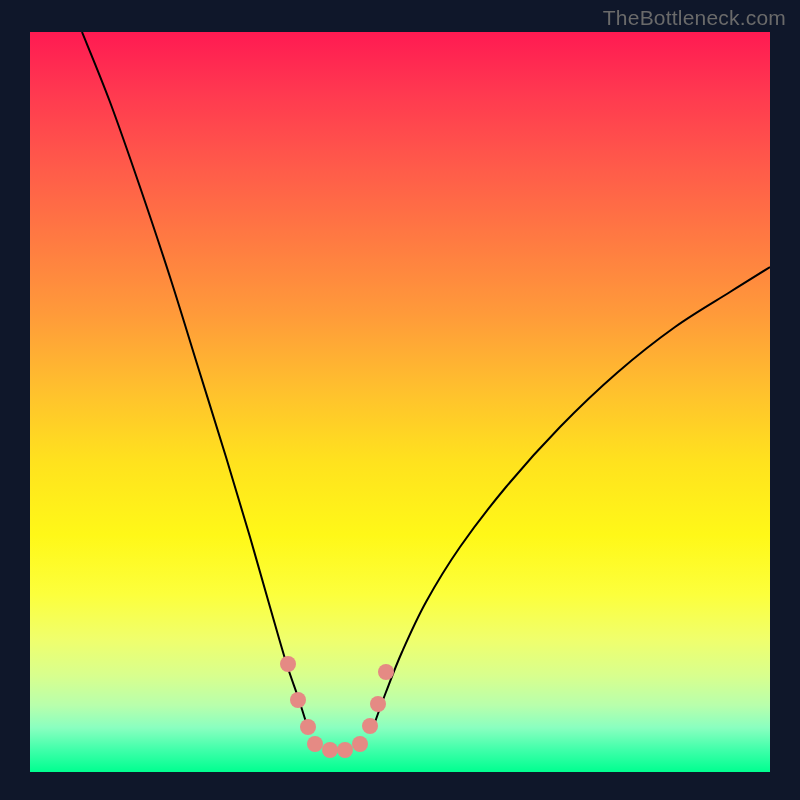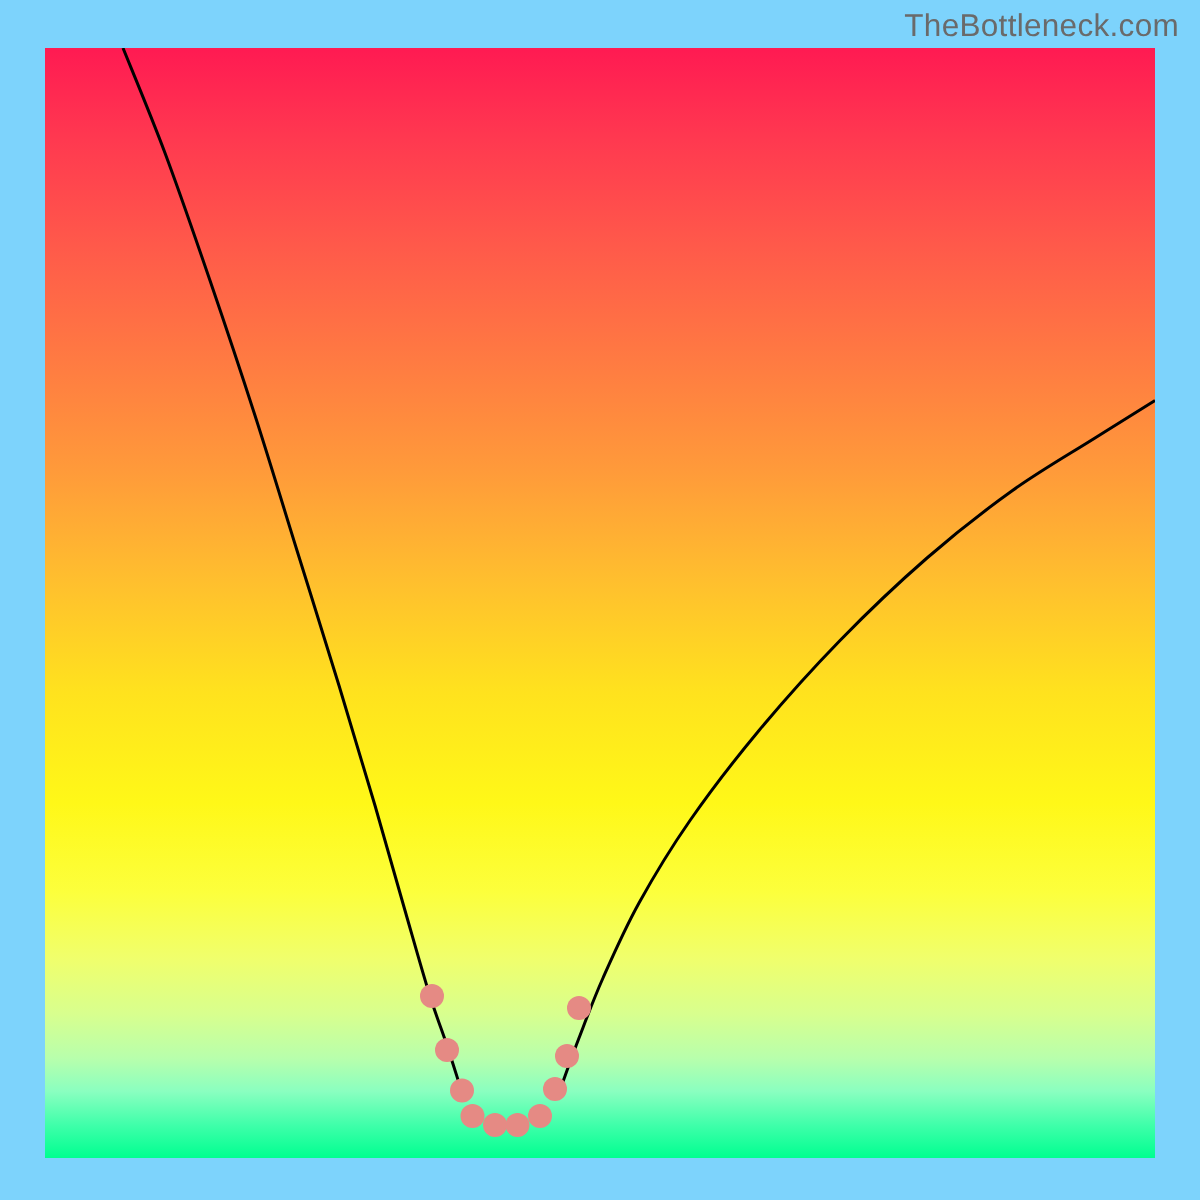--- a/index.html
+++ b/index.html
@@ -10,21 +10,21 @@
     overflow: hidden;
     background: #000;
     font-family: Arial, Helvetica, sans-serif;
   }
   .frame {
     position: absolute;
     top: 0;
     left: 0;
     width: 800px;
     height: 800px;
-    background: #7dd3fc;
+    background: #0f172a;
   }
   .plot-area {
     position: absolute;
     top: 32px;
     left: 30px;
     width: 740px;
     height: 740px;
     background: linear-gradient(to bottom,
       #ff1a52 0%,
       #ff3850 8%,

